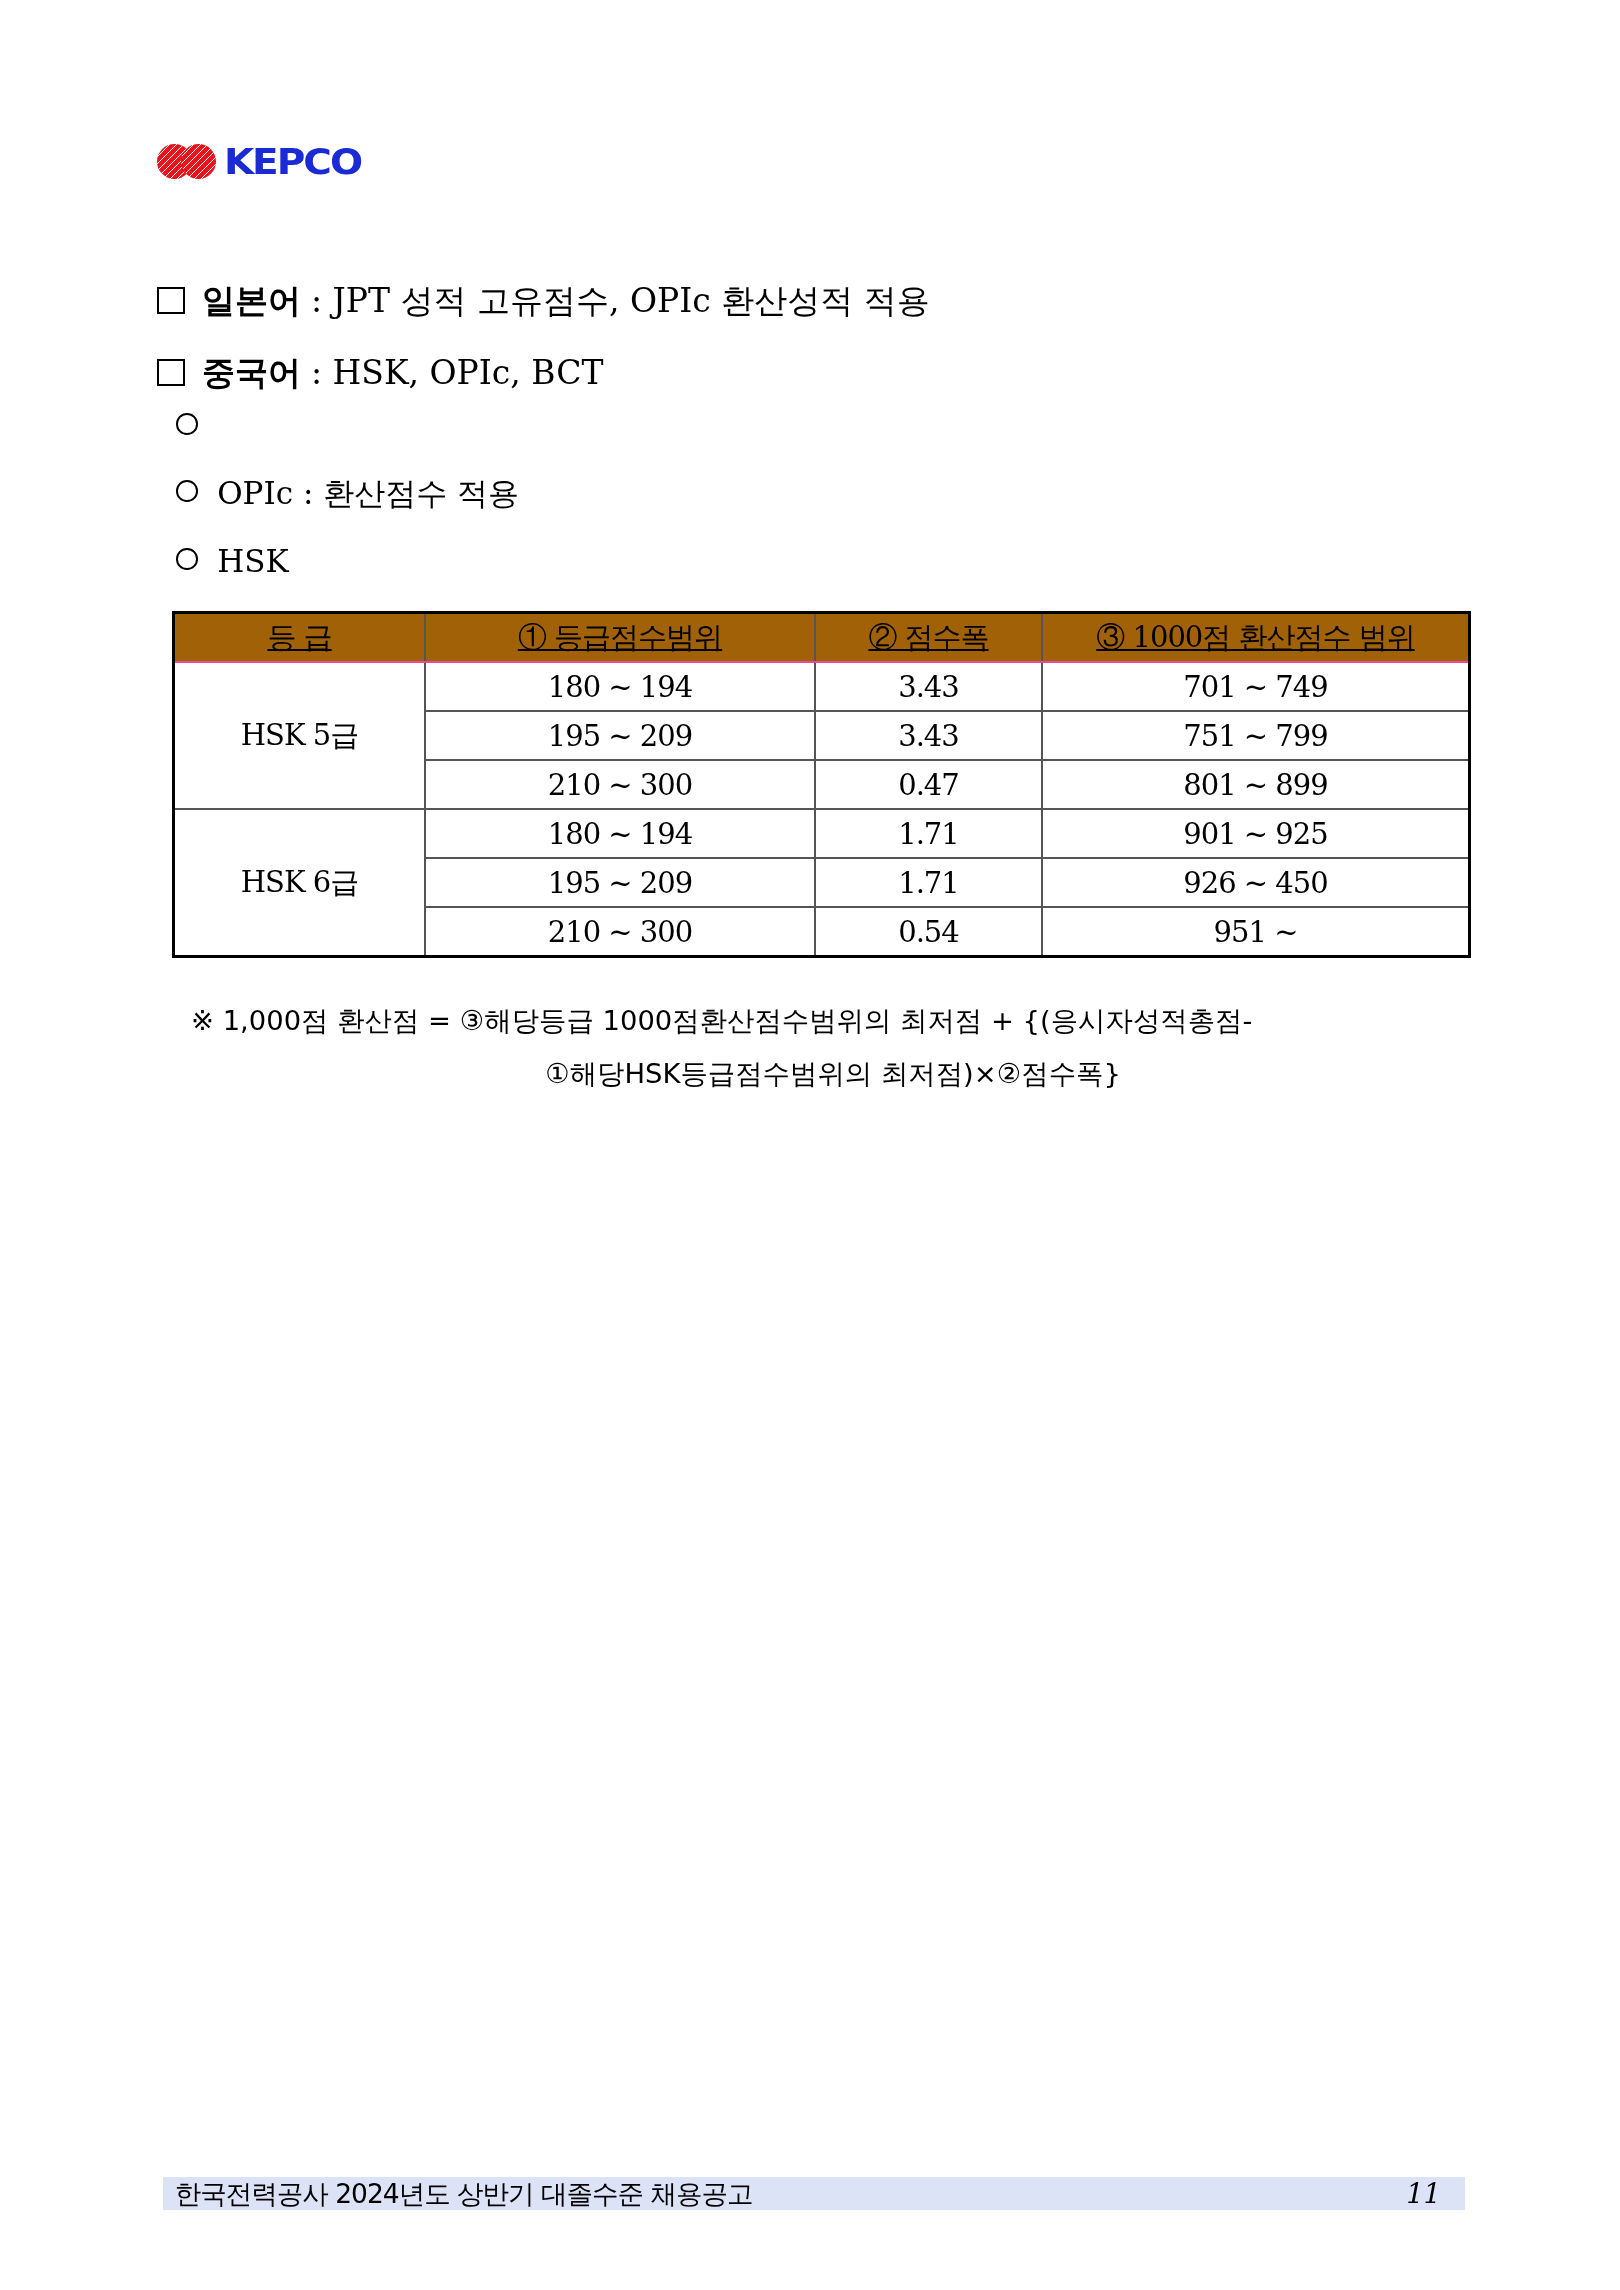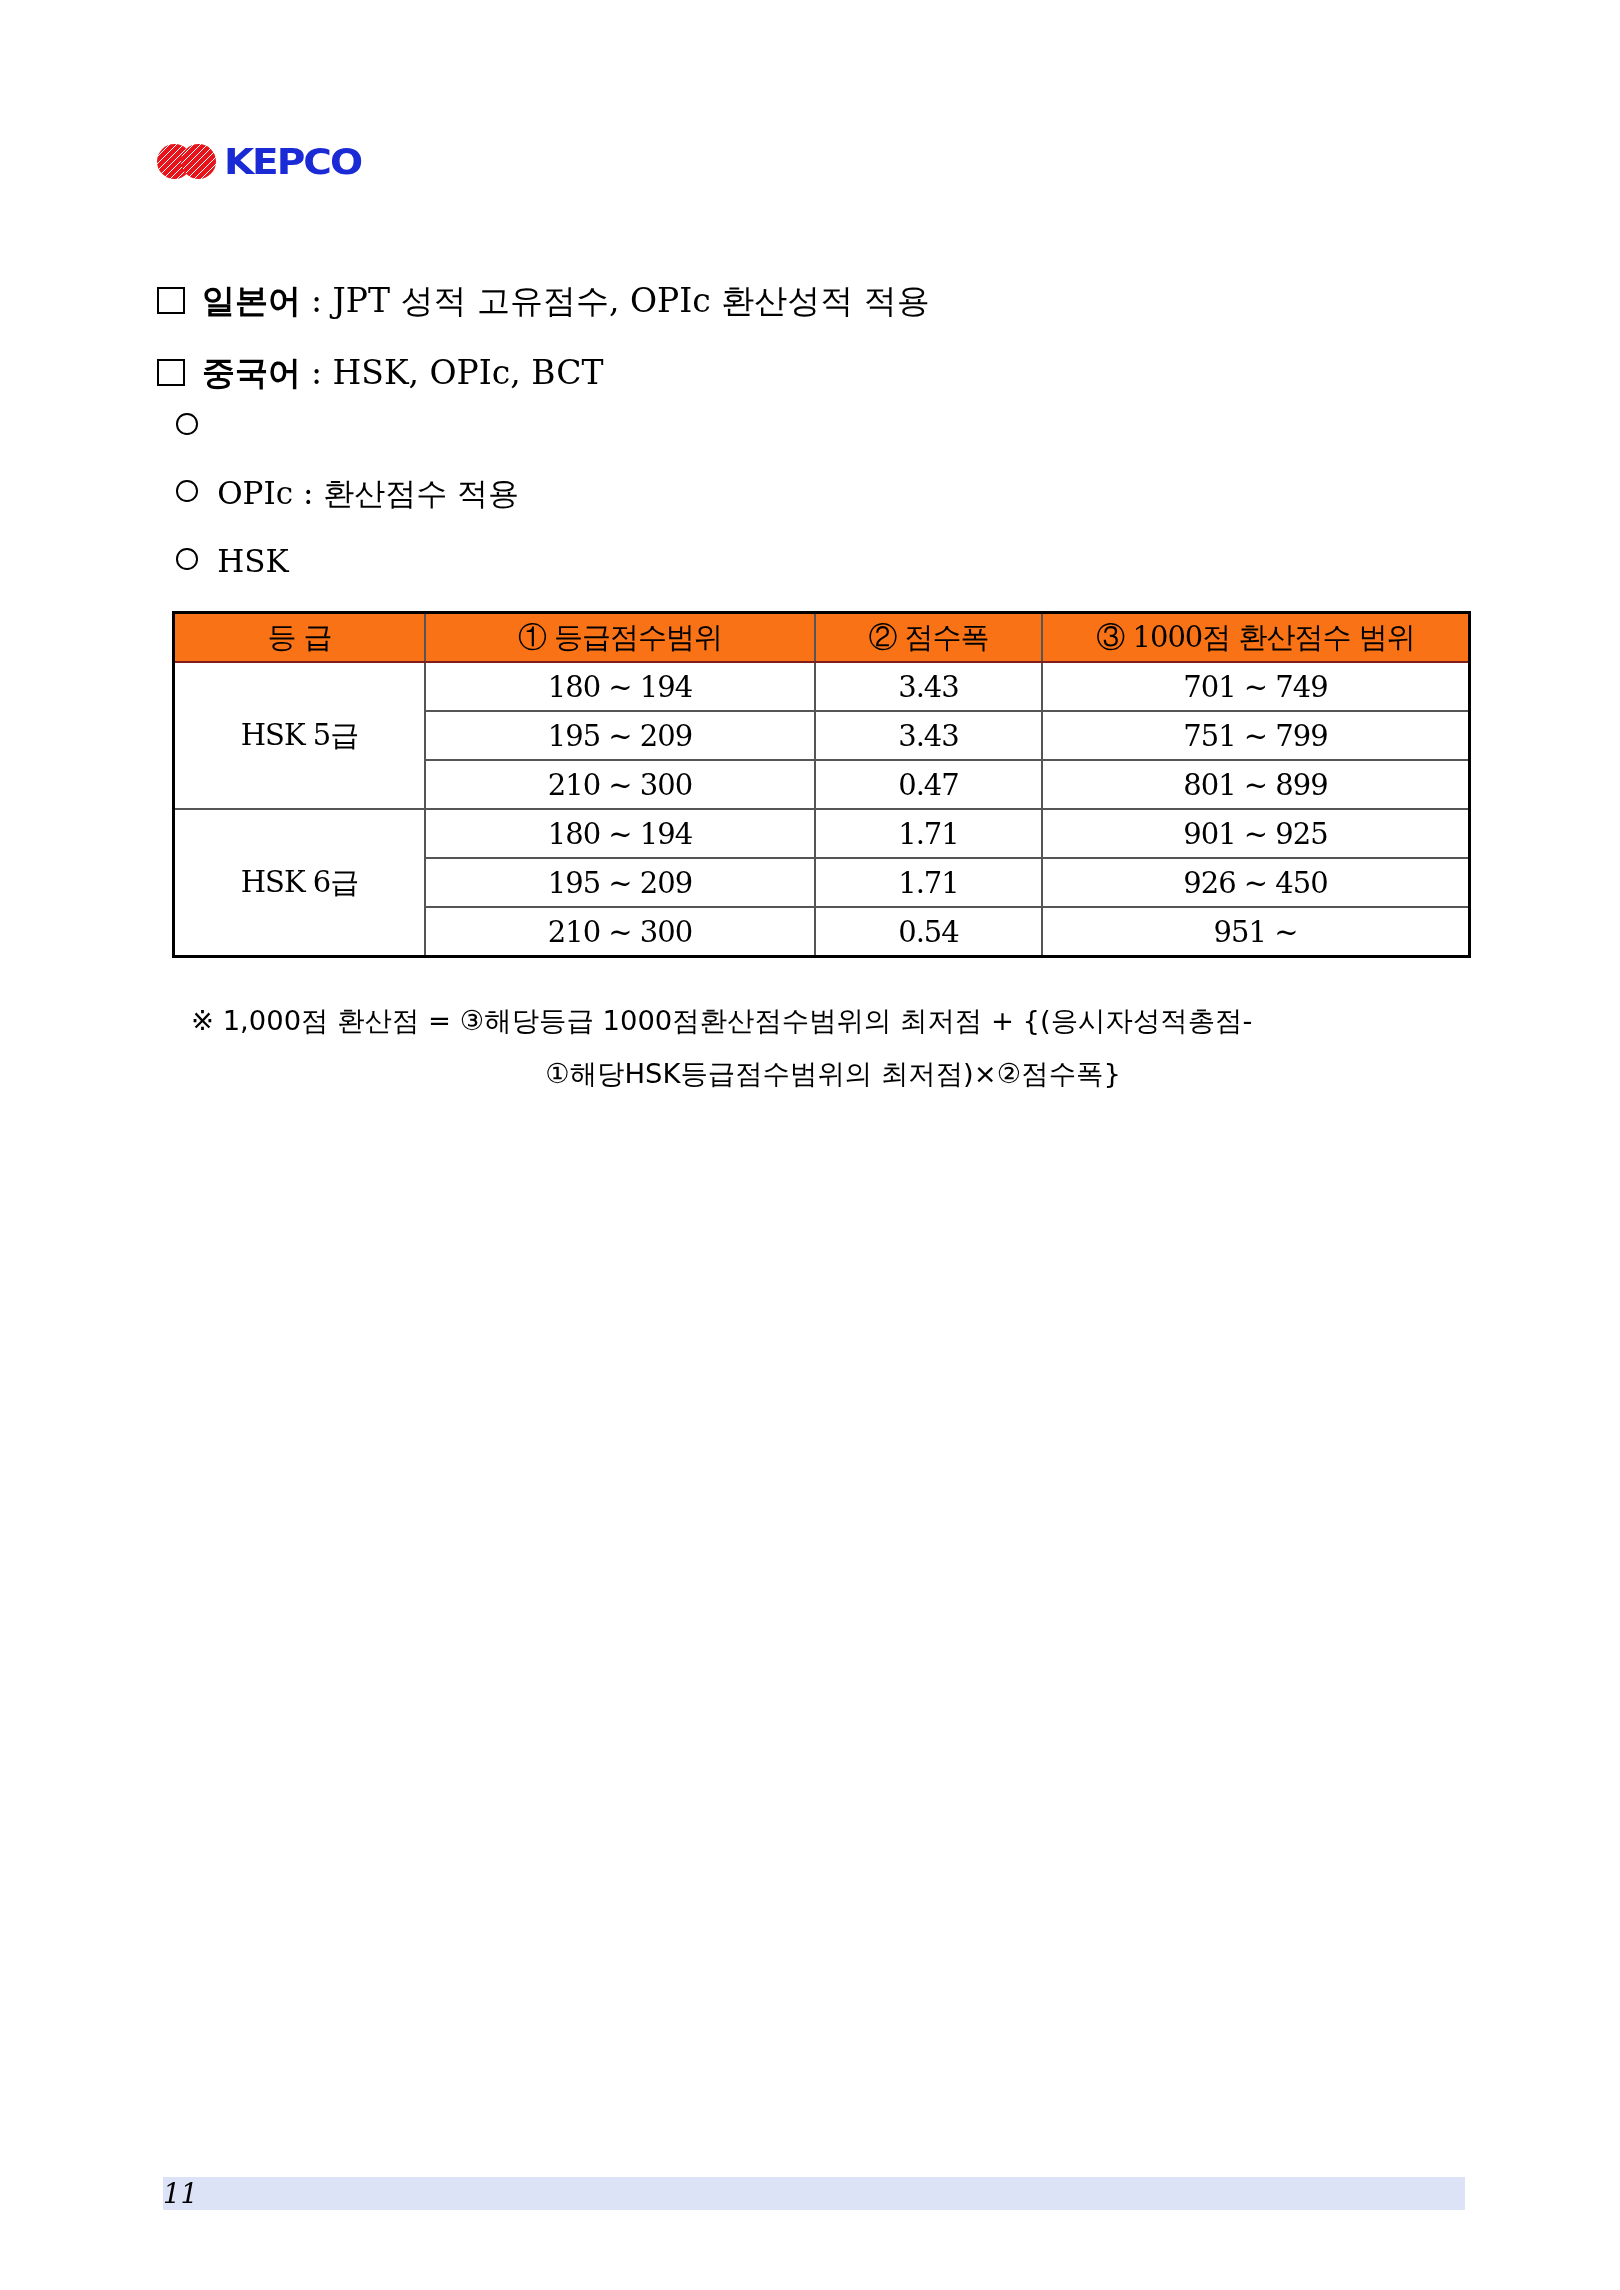--- a/index.html
+++ b/index.html
@@ -14,21 +14,21 @@
     .logo-text { font-family: "DejaVu Sans", sans-serif; font-weight: bold; font-size: 39px; color: #1a2bd6; letter-spacing: -2px; line-height: 1; transform: scaleY(0.9); }
 
     .line { position: absolute; left: 157px; font-size: 33px; line-height: 39px; white-space: nowrap; }
     .box { display: inline-block; width: 23.5px; height: 23.5px; border: 2px solid #000; vertical-align: -2px; margin-right: 17.6px; }
     .bold-kr { font-family: "DejaVu Sans", sans-serif; font-weight: bold; font-size: 33px; margin-right: 9.8px; }
     .sub { position: absolute; left: 176px; font-size: 31px; line-height: 39px; white-space: nowrap; }
     .circ { display: inline-block; width: 17.6px; height: 17.6px; border: 2px solid #000; border-radius: 50%; vertical-align: 2px; margin-right: 19.6px; }
 
     table.hsk { position: absolute; left: 172px; top: 611px; width: 1299px; border-collapse: collapse; border: 3.9px solid #000; font-size: 29px; }
     table.hsk th, table.hsk td { border: 2px solid #555; text-align: center; height: 47px; padding: 0; font-weight: normal; letter-spacing: -1px; }
-    table.hsk th { background: #f97316; border-bottom: 2px solid #7f1d1d; }
+    table.hsk th { background: #a16207; border-bottom: 2px solid #ec4899; text-decoration: underline; }
     table.hsk td.grade { width: 249px; }
 
     .note { position: absolute; left: 191px; top: 994px; width: 1284px; font-family: "DejaVu Sans", sans-serif; font-size: 27.4px; line-height: 53px; }
     .note .l1 { white-space: nowrap; }
     .note .l2 { text-align: center; white-space: nowrap; }
 
     .footer { position: absolute; left: 163px; top: 2177px; width: 1302px; height: 33px; background: #dde3f7; display: flex; justify-content: space-between; align-items: center; }
     .footer .ft { font-family: "DejaVu Sans", sans-serif; font-size: 26.5px; padding-left: 11.8px; letter-spacing: -1px; }
     .footer .pg { font-family: "DejaVu Serif", serif; font-style: italic; font-size: 27.4px; padding-right: 24px; }
   </style>
@@ -105,15 +105,16 @@
     </tr>
   </tbody>
 </table>
 
 <div class="note">
   <div class="l1">※ 1,000점 환산점 = ③해당등급 1000점환산점수범위의 최저점 + {(응시자성적총점-</div>
   <div class="l2">①해당HSK등급점수범위의 최저점)×②점수폭}</div>
 </div>
 
 <div class="footer">
+  <span class="ft">한국전력공사 2024년도 상반기 대졸수준 채용공고</span>
   <span class="pg">11</span>
 </div>
 
 
 </body></html>

